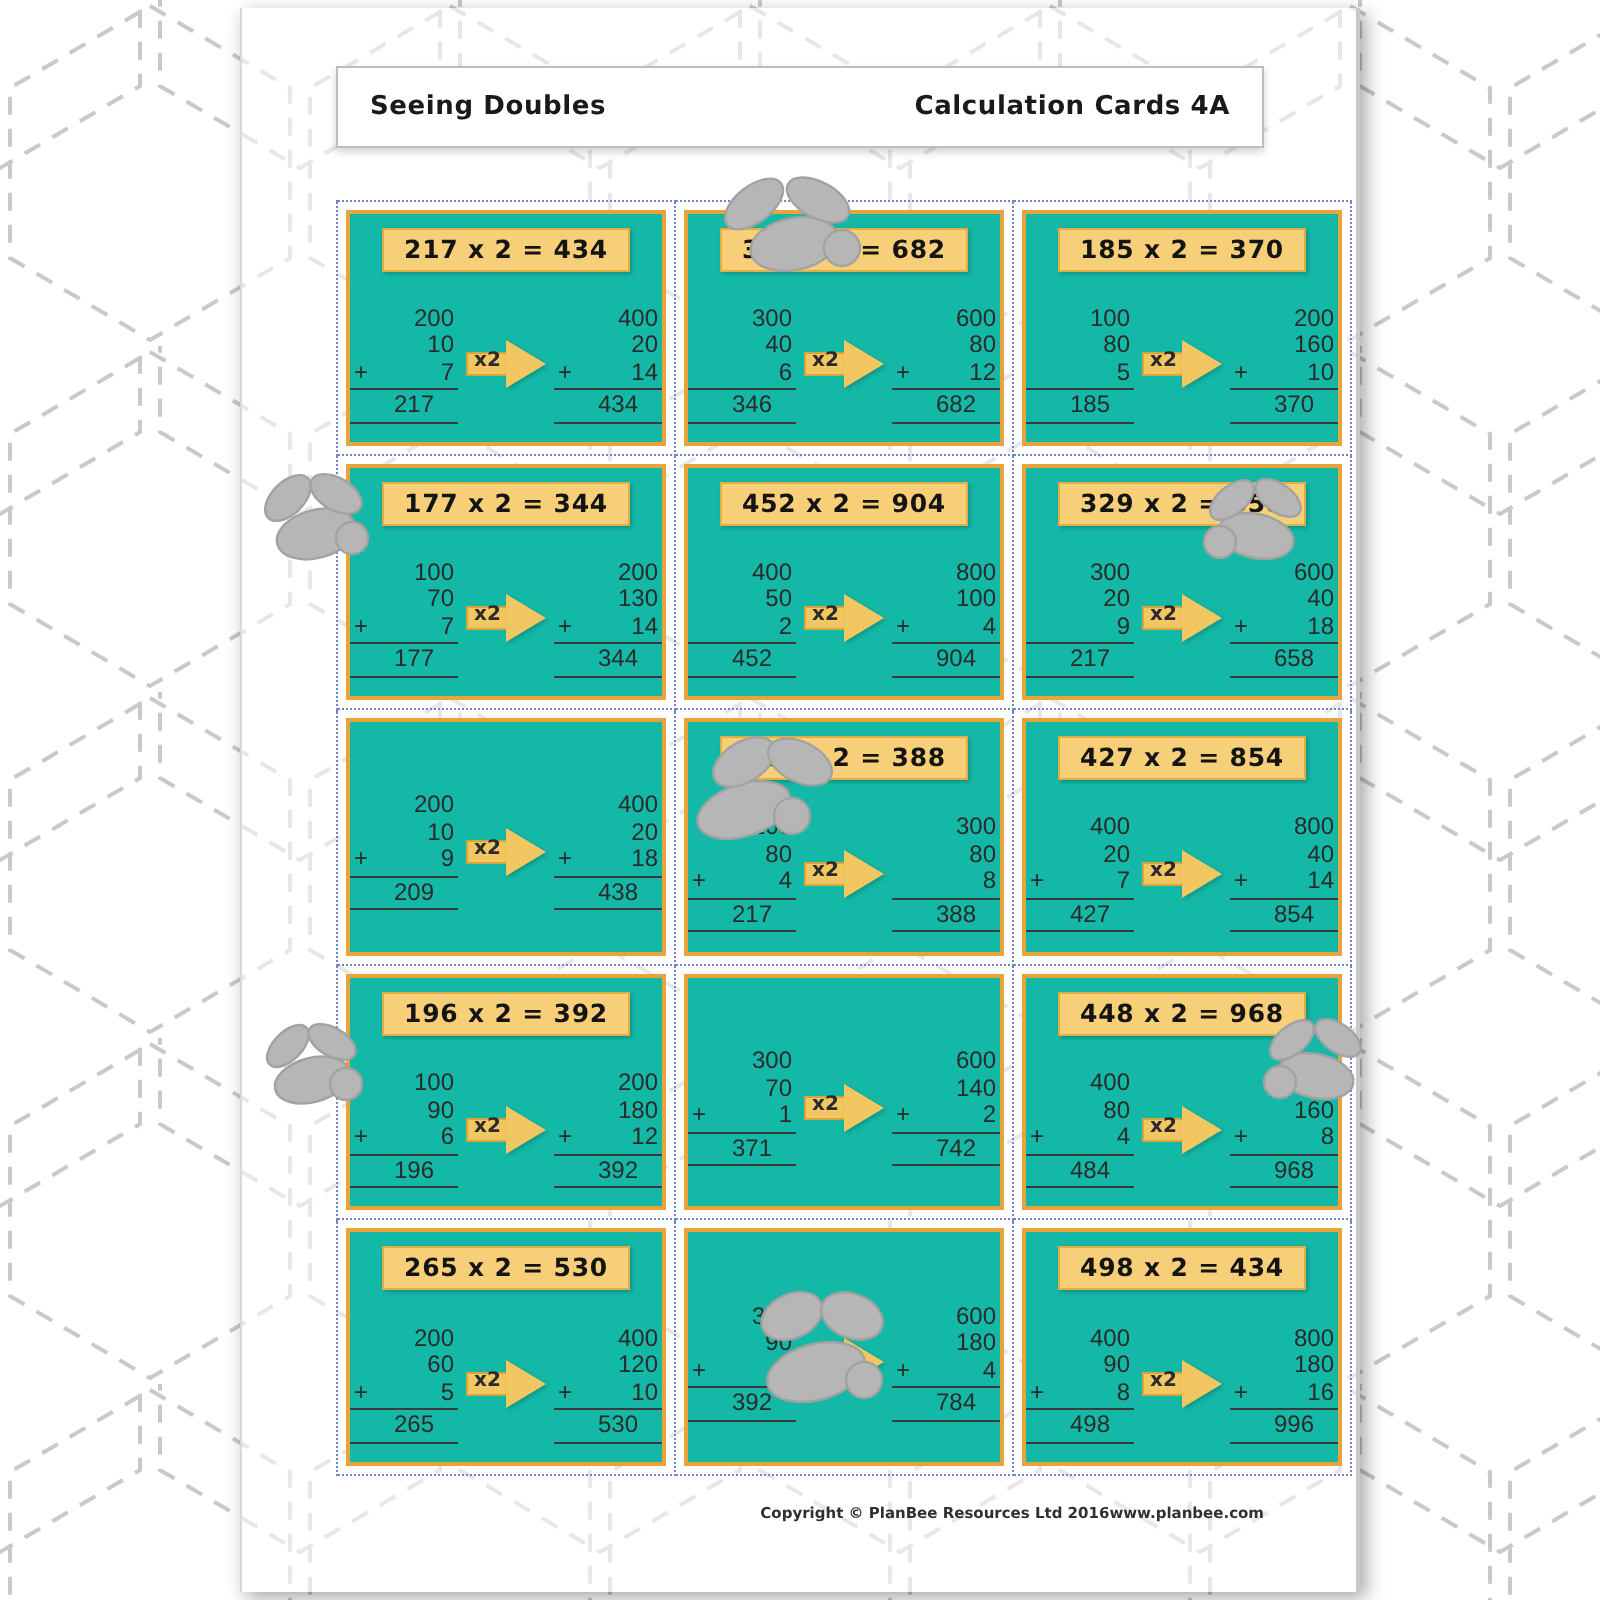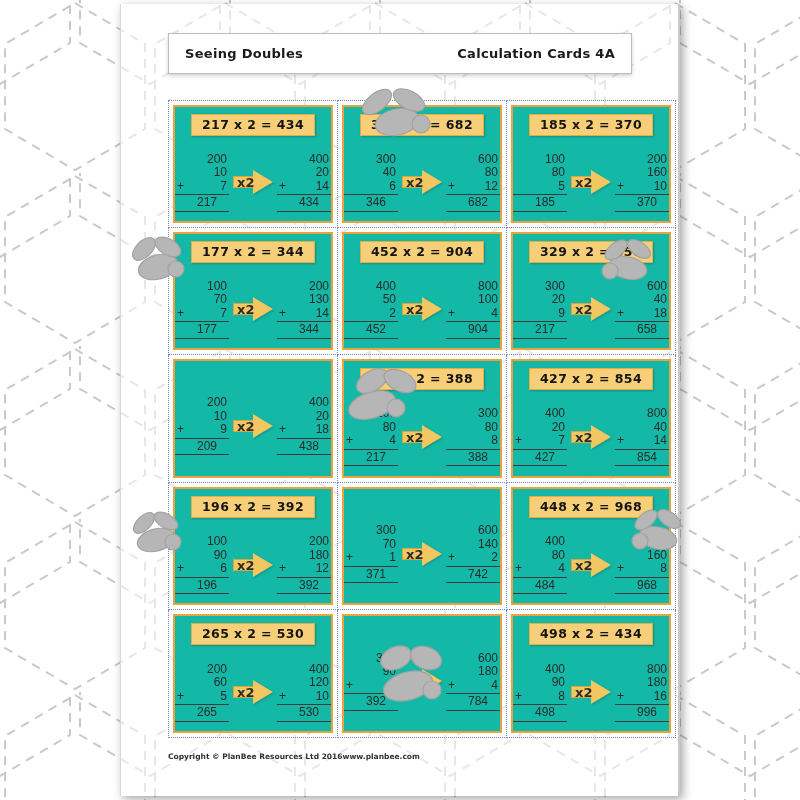--- a/index.html
+++ b/index.html
@@ -177,41 +177,41 @@
     width: 0; height: 0;
     border-top: 12px solid transparent;
     border-bottom: 12px solid transparent;
     border-left: 20px solid #f2c661;
     filter: drop-shadow(1px 1px 1px rgba(0,0,0,0.2));
   }
   .arrow .x2 {
     position: absolute;
     left: 4px; top: 4px;
     font-family: "DejaVu Sans", sans-serif;
-    font-size: 13px;
+    font-size: 10px;
     font-weight: bold;
     color: #2b2b2b;
     z-index: 2;
   }
 
   
   .bee {
     position: absolute;
     z-index: 5;
     pointer-events: none;
   }
 
   
   #footer {
     position: absolute;
     left: 168px;
     top: 752px;
     width: 464px;
     display: flex;
-    justify-content: flex-start;
+    justify-content: flex-end;
     z-index: 4;
   }
   .footer-text {
     font-family: "DejaVu Sans", sans-serif;
     font-size: 7.5px;
     font-weight: bold;
     color: #303030;
   }
 
   

